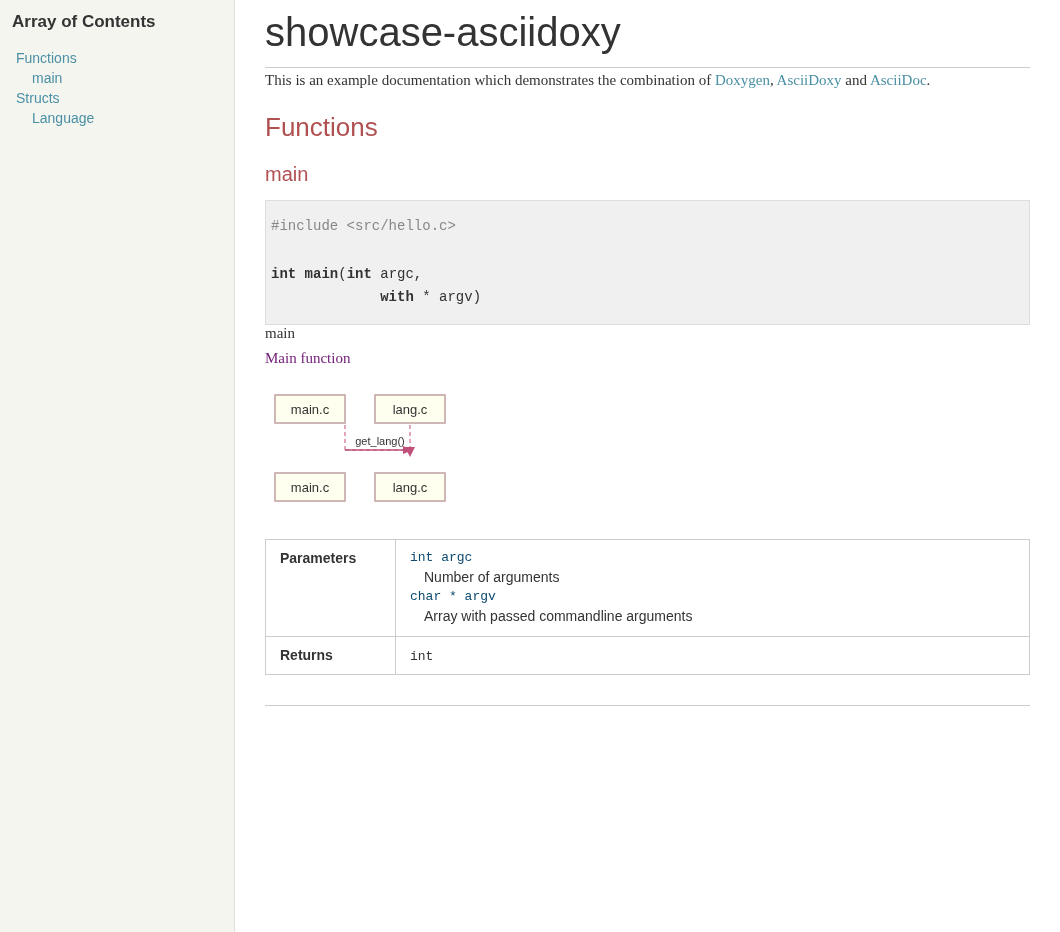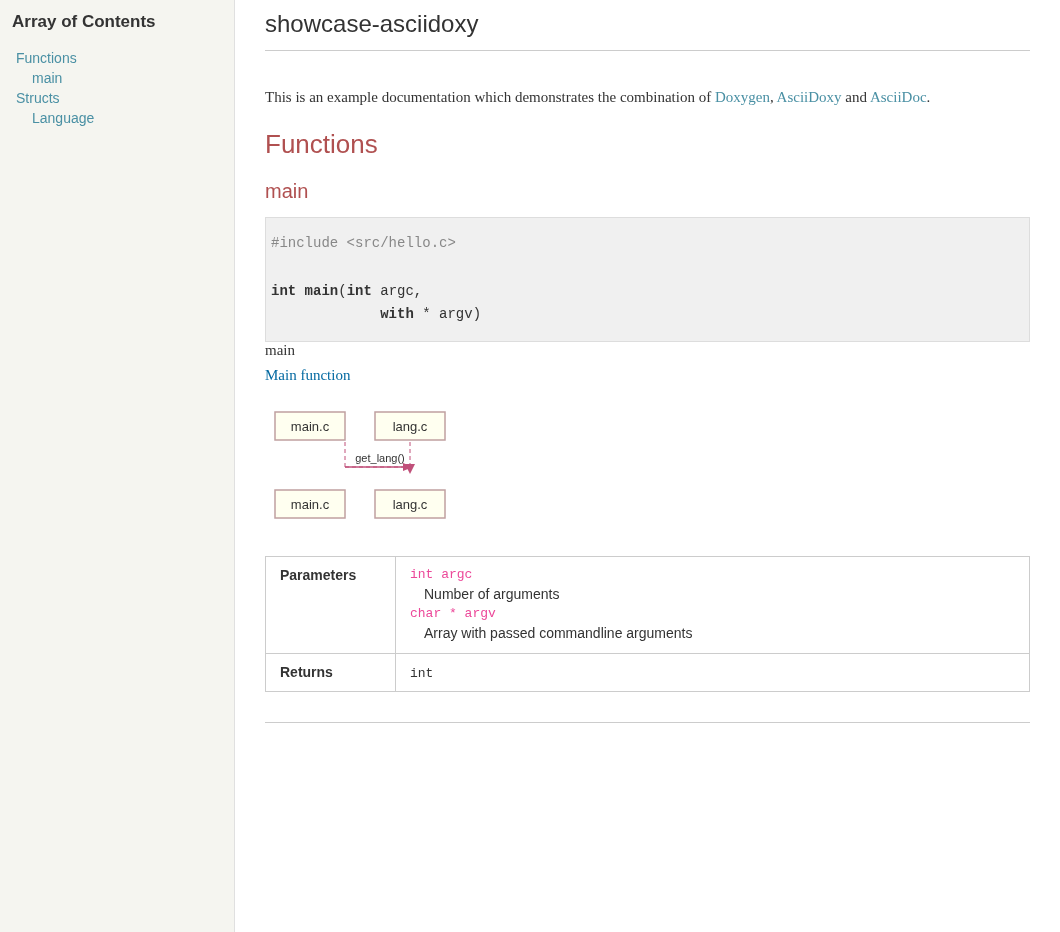--- a/index.html
+++ b/index.html
@@ -42,26 +42,26 @@
 
     
     .main-content {
       flex: 1;
       padding: 10px 30px 40px 30px;
       max-width: 825px;
     }
 
     .page-title {
       font-family: Arial, sans-serif;
-      font-size: 24px;
+      font-size: 40px;
       font-weight: normal;
       color: #333;
       padding-bottom: 12px;
       border-bottom: 1px solid #ccc;
-      margin-bottom: 34px;
+      margin-bottom: 0;
     }
 
     .intro-text {
       font-size: 15px;
       line-height: 1.6;
       color: #333;
       margin-bottom: 20px;
     }
 
     .intro-text a {
@@ -102,21 +102,21 @@
 
     .main-label {
       font-size: 15px;
       font-weight: normal;
       margin-bottom: 8px;
       color: #333;
     }
     .main-desc {
       font-size: 15px;
       margin-bottom: 18px;
-      color: #0369a1;
+      color: #701a75;
     }
 
     
     .diagram-area {
       margin-bottom: 24px;
     }
 
     .diagram-svg {
       display: block;
     }
@@ -139,21 +139,21 @@
       width: 130px;
       white-space: nowrap;
     }
     .params-table .value-cell {
       background: #fff;
     }
     .param-type {
       font-family: 'Courier New', Courier, monospace;
       font-size: 13px;
       margin-bottom: 4px;
-      color: #ec4899;
+      color: #0c4a6e;
     }
     .param-desc {
       margin-left: 14px;
       margin-bottom: 4px;
       font-size: 14px;
       color: #333;
     }
     .param-desc:last-child { margin-bottom: 2px; }
 
     .returns-val {

